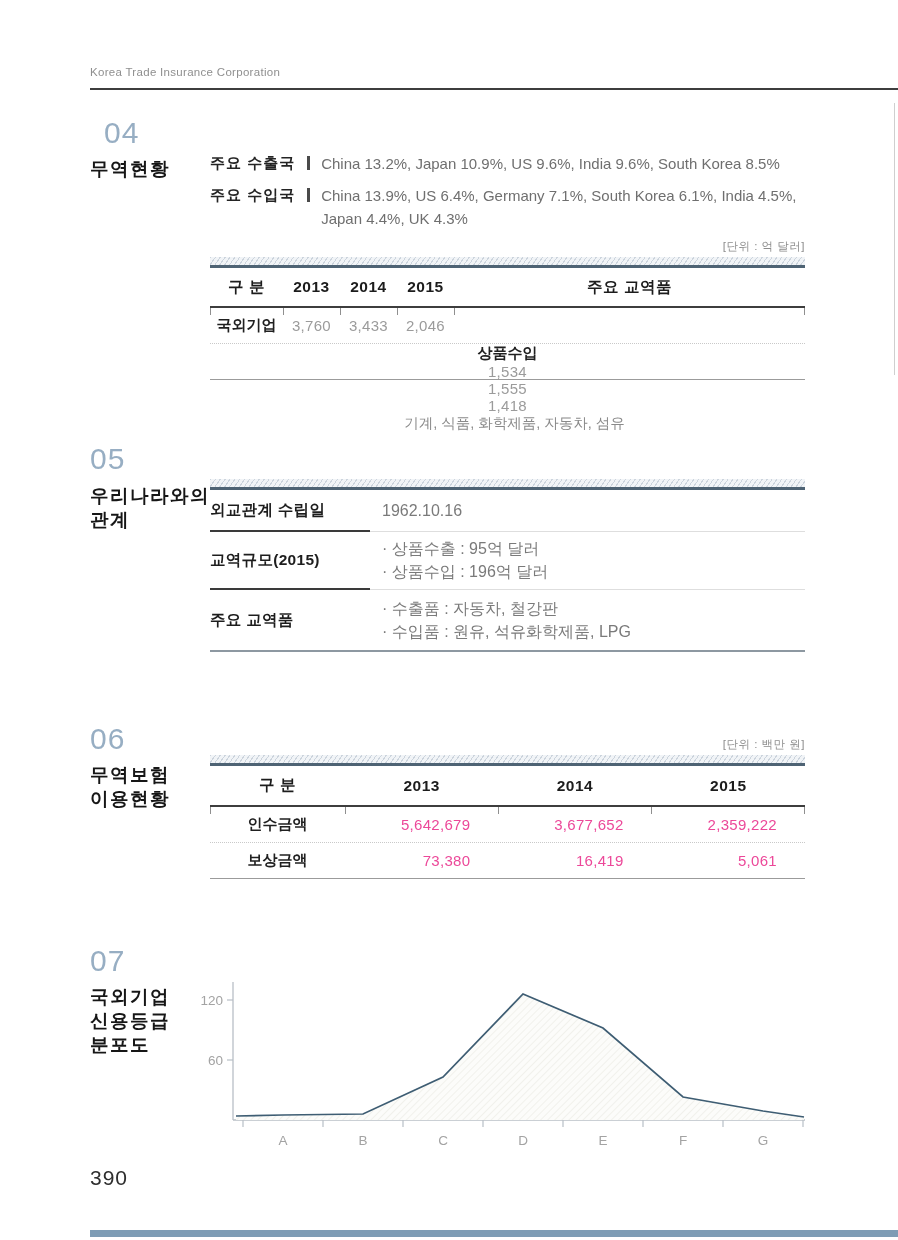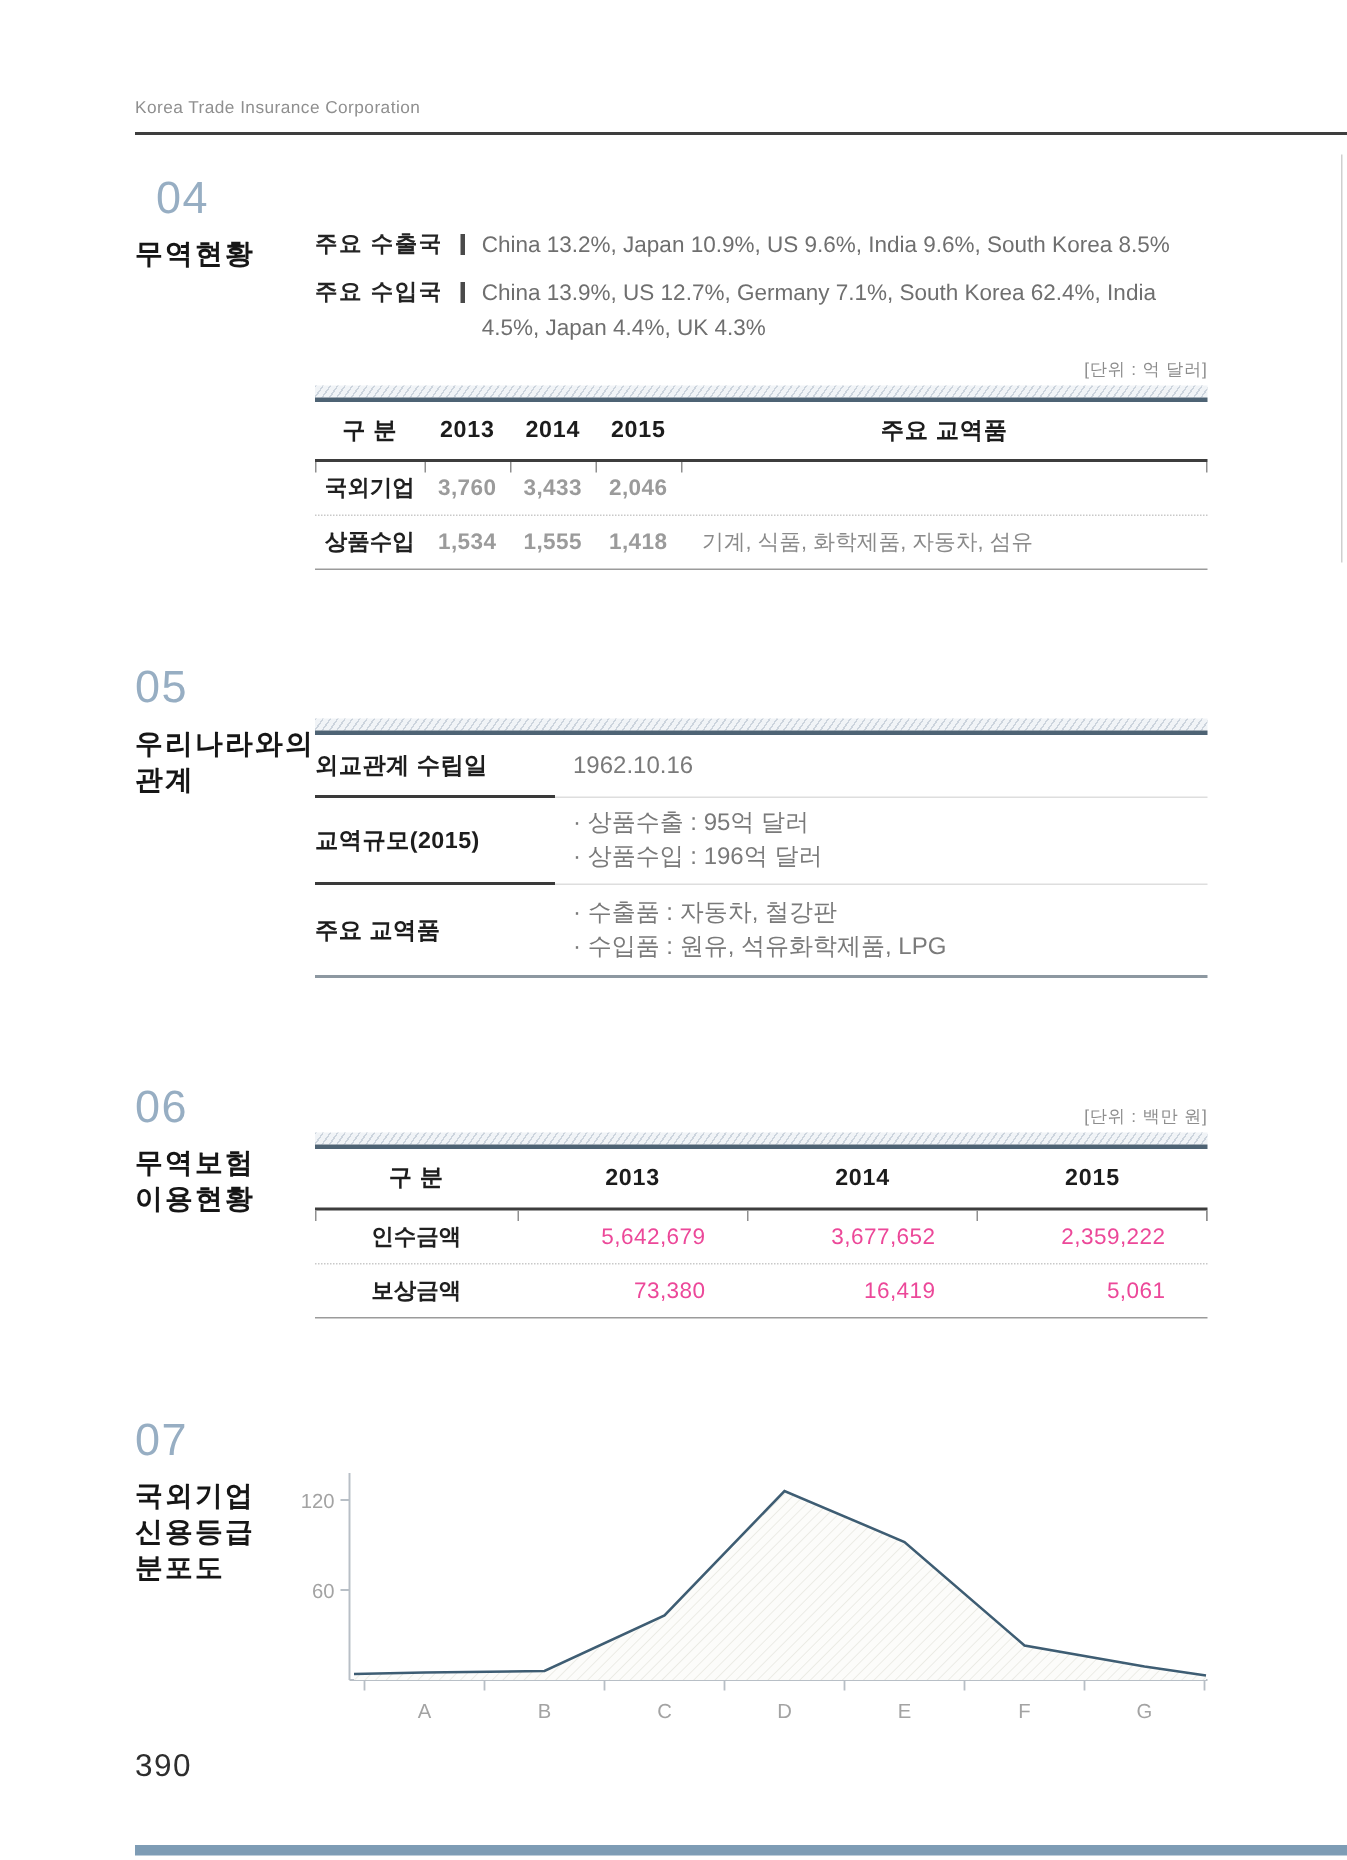--- a/index.html
+++ b/index.html
@@ -43,23 +43,23 @@
   .c-items{flex:1;text-align:center;}
   .tickstrip{position:relative;height:0;}
   .tickstrip::after{content:"";position:absolute;left:0;top:0;width:100%;height:7px;
     background-repeat:no-repeat;background-size:1px 7px;
     background-image:linear-gradient(#8f8f8f,#8f8f8f),linear-gradient(#8f8f8f,#8f8f8f),linear-gradient(#8f8f8f,#8f8f8f),
                      linear-gradient(#8f8f8f,#8f8f8f),linear-gradient(#8f8f8f,#8f8f8f),linear-gradient(#8f8f8f,#8f8f8f);}
   .ticks04::after{background-position:0 0,73px 0,130px 0,187px 0,244px 0,594px 0;}
   .ticks06::after{background-position:0 0,135px 0,288px 0,441px 0,594px 0,594px 0;}
   .t-row{display:flex;height:35px;align-items:center;font-size:15px;}
   .t-row.mid{border-bottom:1px dotted #c9c9c9;}
-  .t-row.last{border-bottom:1px solid #9b9b9b;}
+  .t-row.last{border-bottom:1px solid #9b9b9b;flex-direction:column;}
   .t-row .c-label{font-weight:700;color:#202020;}
-  .t-row .c-year{color:#9b9b9b;font-weight:700;letter-spacing:.3px;}
+  .t-row .c-year{color:#9b9b9b;font-weight:400;letter-spacing:.3px;}
   .t-row .c-items{text-align:left;padding-left:14px;color:#8a8a8a;font-size:14.5px;}
 
   
   #s05-table{border-bottom:2px solid #8d98a1;}
   .r5{display:flex;}
   .r5 .lbl{width:160px;display:flex;align-items:center;font-weight:700;font-size:15.5px;color:#1d1d1d;letter-spacing:.3px;}
   .r5 .val{flex:1;display:flex;flex-direction:column;justify-content:center;gap:5px;
            padding-left:12px;color:#7a7a7a;font-size:16px;line-height:18px;}
   .r5a{height:42px;} .r5b{height:58px;} .r5c{height:60px;}
   .r5a .lbl,.r5b .lbl{border-bottom:2px solid #3a3a3a;}
@@ -97,21 +97,21 @@
 
   <div class="info">
     <div class="info-row">
       <span class="info-label">주요 수출국</span>
       <span class="vbar"></span>
       <span class="info-text">China 13.2%, Japan 10.9%, US 9.6%, India 9.6%, South Korea 8.5%</span>
     </div>
     <div class="info-row">
       <span class="info-label">주요 수입국</span>
       <span class="vbar"></span>
-      <span class="info-text">China 13.9%, US 12.7%, Germany 7.1%, South Korea 62.4%, India 4.5%, Japan 4.4%, UK 4.3%</span>
+      <span class="info-text">China 13.9%, US 6.4%, Germany 7.1%, South Korea 6.1%, India 4.5%, Japan 4.4%, UK 4.3%</span>
     </div>
   </div>
 
   <div class="unit" id="s04-unit">[단위 : 억 달러]</div>
 
   <div class="tbl" id="s04-table">
     <div class="band"></div>
     <div class="t-head">
       <div class="c-label">구 분</div>
       <div class="c-year">2013</div>

